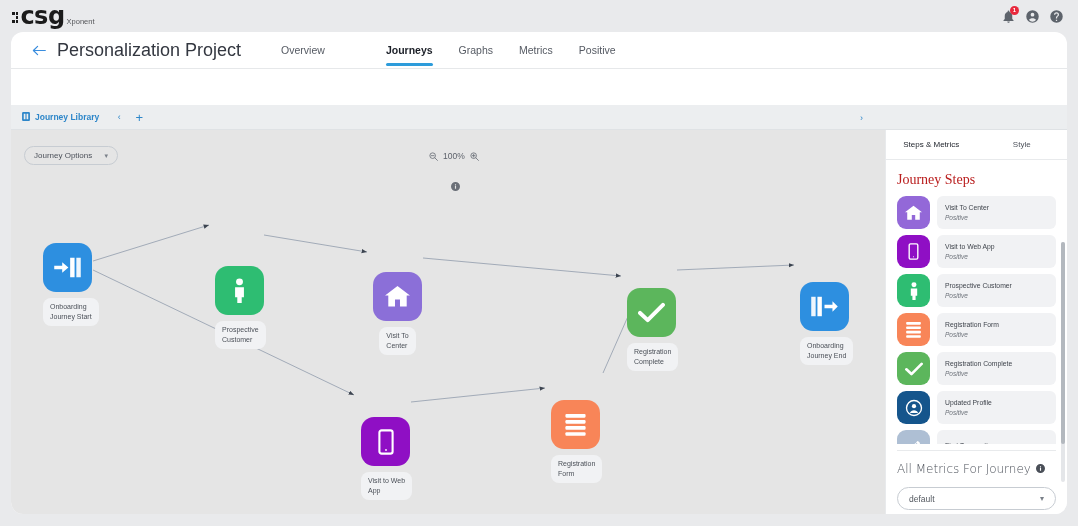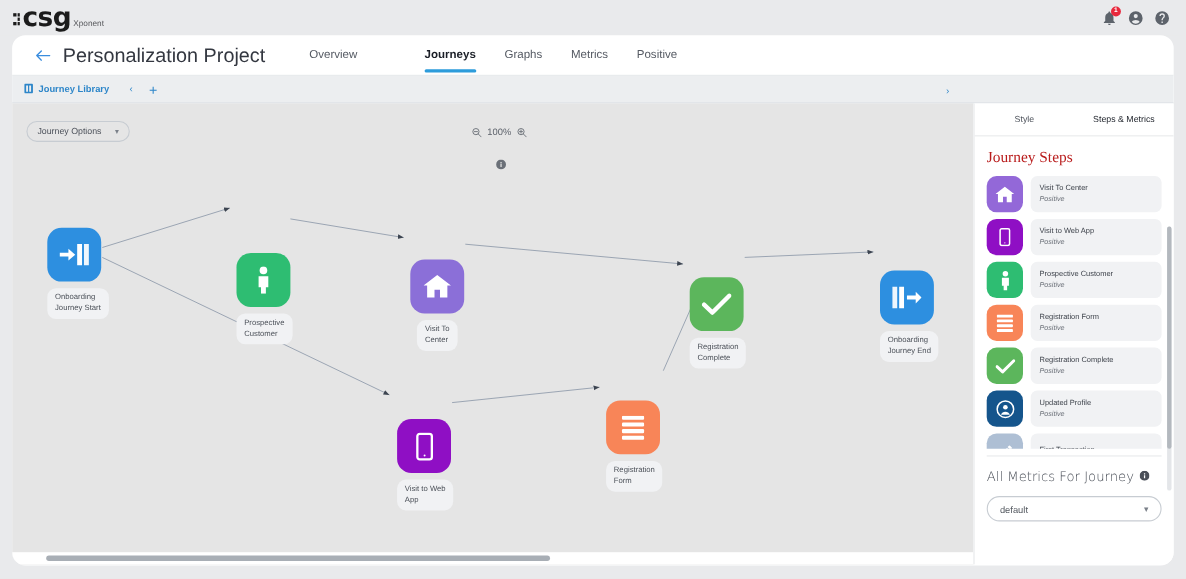--- a/index.html
+++ b/index.html
@@ -71,21 +71,21 @@
   }
   .navtab.active { color: #1b1f27; font-weight: bold; margin-left: 35px; }
   .navtab.active::after {
     content: ''; position: absolute; bottom: 3px; left: 0; right: 0;
     height: 2.5px; background: #2d9cdb; border-radius: 2px;
   }
 
   
   .tabstrip {
     height: 25px; background: #eceef0; display: flex; align-items: stretch;
-    border-bottom: 1px solid #dfe2e5; position: relative;
+    border-bottom: 1px solid #dfe2e5; position: relative; margin-top: 36px;
   }
   .jtab {
     display: flex; align-items: center; gap: 5px;
     padding: 0 11px; font-size: 8.5px; cursor: pointer;
   }
   .jtab.library { color: #2d86c9; font-weight: bold; }
   .jtab.active {
     background: #ffffff; color: #1d222b; font-weight: bold;
   }
   .jtab .tclose { color: #8d939c; font-size: 8px; margin-left: 3px; }
@@ -404,22 +404,22 @@
         <div class="lbl"><span>Registration</span><br><span>Form</span></div>
       </div>
 
       <div class="hscroll">
         <div class="thumb"></div>
       </div>
     </div>
 
     <div class="sidepanel">
       <div class="sp-tabs">
+        <div class="sp-tab sel">Steps &amp; Metrics</div>
         <div class="sp-tab">Style</div>
-        <div class="sp-tab sel">Steps &amp; Metrics</div>
       </div>
 
       <div class="sp-title">Journey Steps</div>
 
       <div class="steplist">
 
         <div class="step">
           <div class="sicon" style="background:#9368d8">
             <svg width="17" height="16" viewBox="0 0 26 24" fill="#fff">
                 <path d="M13 1 0 11h3.4v11.5h7V15h5.2v7.5h7V11H26z"></path>

